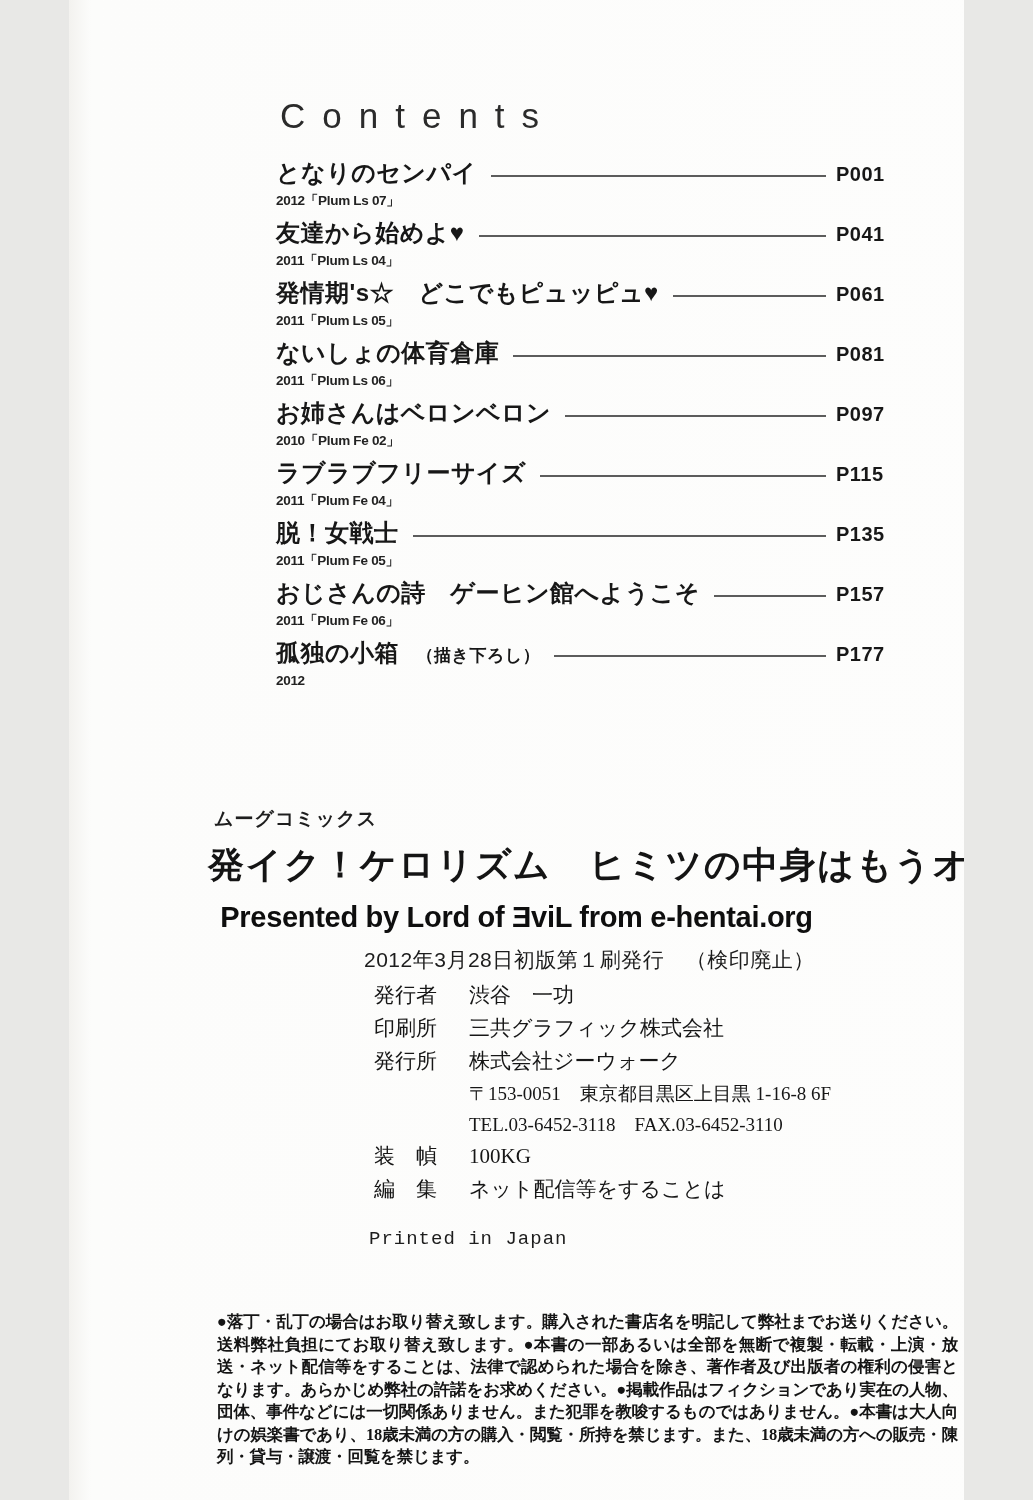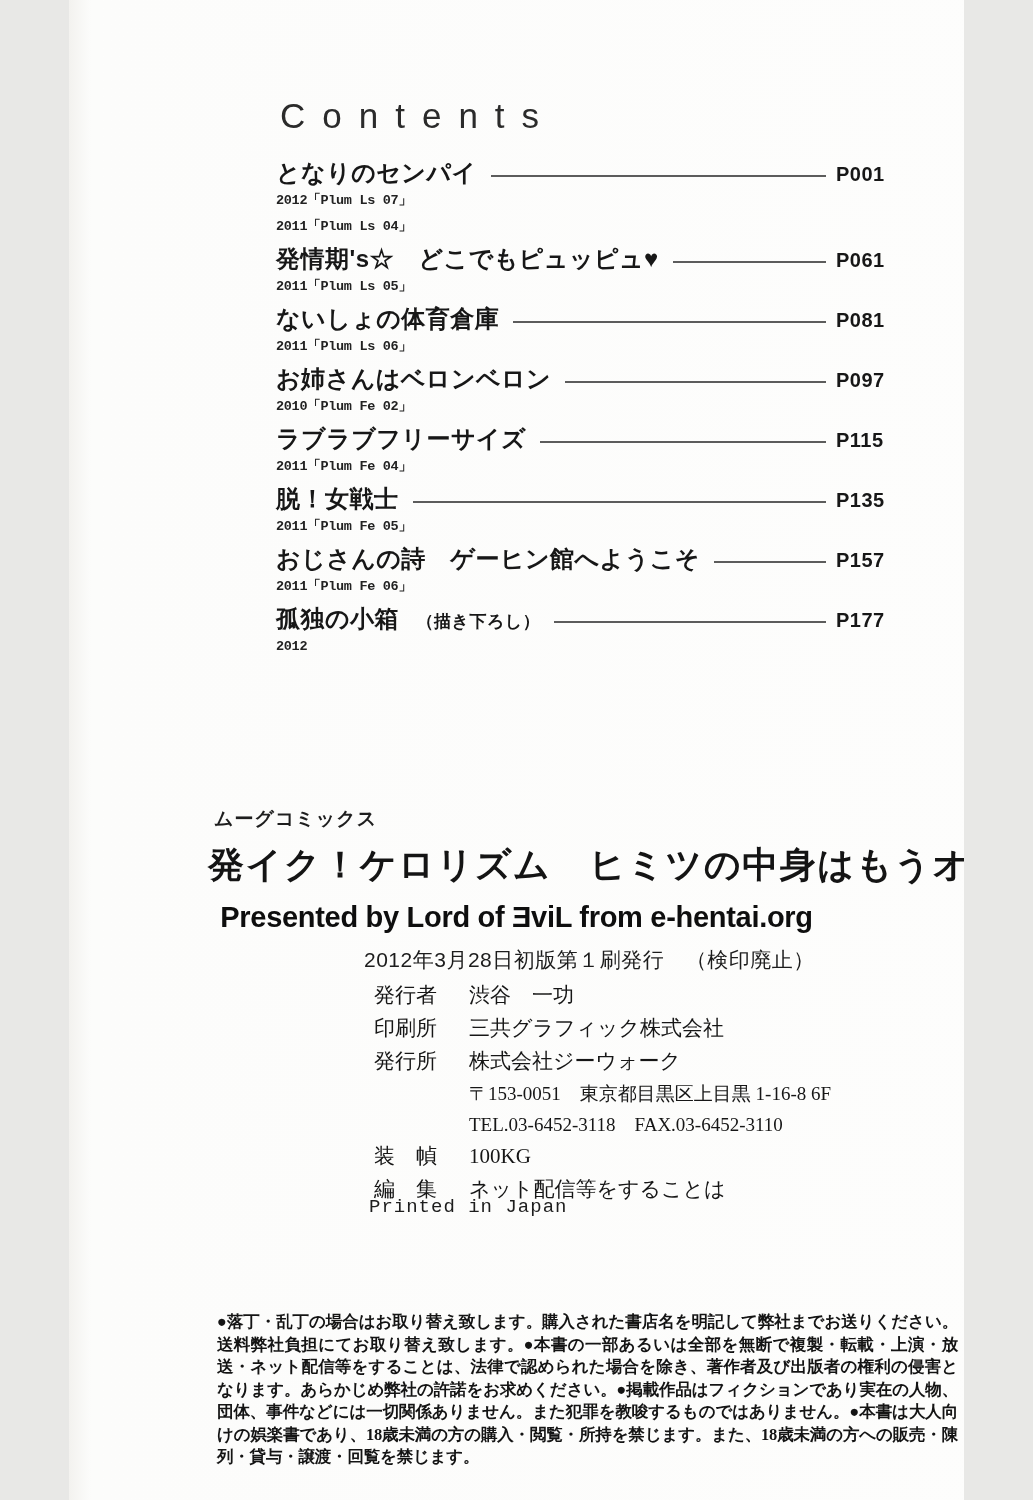--- a/index.html
+++ b/index.html
@@ -29,35 +29,35 @@
   .toc-suffix{font-size:17px;font-weight:bold;}
   .leader{
     flex:1;height:0;border-top:2px solid #5c5c5c;
     margin:0 10px 0 14px;min-width:20px;transform:translateY(1px);
   }
   .toc-page{
     width:46px;font-size:20px;font-weight:bold;
     letter-spacing:.5px;color:#171717;white-space:nowrap;
   }
   .toc-note{
-    margin-top:3px;font-family:Liberation Mono, monospace;
+    margin-top:3px;font-family:Liberation Sans, sans-serif;
     font-size:13.5px;line-height:16px;font-weight:bold;
     letter-spacing:-.3px;color:#222;
   }
   
   .imprint{position:absolute;left:145px;top:806px;font-size:19px;font-weight:bold;letter-spacing:1px;color:#1e1e1e;}
   .book-title{position:absolute;left:139px;top:841px;font-size:36px;font-weight:bold;letter-spacing:1.5px;white-space:nowrap;color:#141414;}
   .credit{position:absolute;left:0;top:901px;width:100%;text-align:center;font-size:29px;font-weight:bold;letter-spacing:-.3px;color:#0e0e0e;}
   .edition{position:absolute;left:295px;top:946px;font-size:21px;font-weight:500;letter-spacing:.5px;color:#1c1c1c;}
   .colo-table{position:absolute;left:305px;top:982px;font-family:"Liberation Serif",serif;font-size:21px;color:#161616;}
   .colo-row{display:flex;line-height:26px;margin-bottom:7px;white-space:nowrap;}
   .colo-label{width:95px;flex:0 0 95px;}
   .colo-copyright{margin-left:42px;}
   .colo-address{margin:0 0 5px 95px;font-size:19px;line-height:26px;white-space:nowrap;}
-  .printed-in{position:absolute;left:300px;top:1196px;font-family:"Liberation Mono",monospace;font-size:19px;letter-spacing:1px;color:#1d1d1d;}
+  .printed-in{position:absolute;left:300px;top:1228px;font-family:"Liberation Mono",monospace;font-size:19px;letter-spacing:1px;color:#1d1d1d;}
   
   .legal{
     position:absolute;left:148px;top:1311px;width:741px;
     font-family:"Liberation Serif",serif;font-size:16.5px;font-weight:600;
     line-height:22.5px;text-align:justify;color:#141414;
     letter-spacing:-.2px;
   }
 </style>
 </head>
 <body>
@@ -72,20 +72,25 @@
       <div class="toc-row">
         <span class="toc-title"><span>となりのセンパイ</span><span class="toc-suffix"></span></span>
         <span class="leader"></span>
         <span class="toc-page">P001</span>
       </div>
       <div class="toc-note">2012「Plum Ls 07」</div>
     </div>
 
 
     <div class="toc-entry">
+      <div class="toc-row">
+        <span class="toc-title"><span>友達から始めよ♥</span><span class="toc-suffix"></span></span>
+        <span class="leader"></span>
+        <span class="toc-page">P041</span>
+      </div>
       <div class="toc-note">2011「Plum Ls 04」</div>
     </div>
 
     <div class="toc-entry">
       <div class="toc-row">
         <span class="toc-title"><span>発情期's☆　どこでもピュッピュ♥</span><span class="toc-suffix"></span></span>
         <span class="leader"></span>
         <span class="toc-page">P061</span>
       </div>
       <div class="toc-note">2011「Plum Ls 05」</div>

